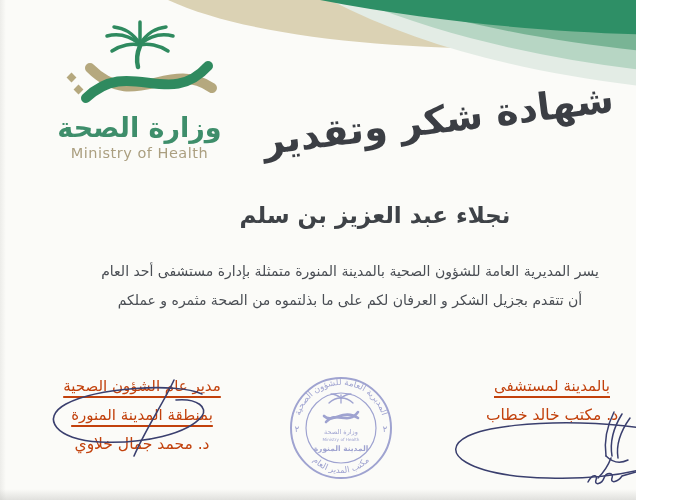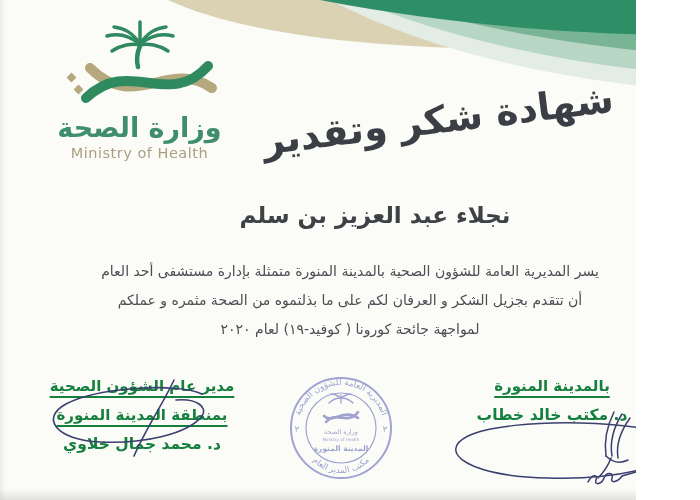--- a/index.html
+++ b/index.html
@@ -21,21 +21,21 @@
     transform:rotate(-7deg);
     font-size:38px;font-weight:bold;color:#3b3e44;direction:rtl;white-space:nowrap;
   }
   
   .name{position:absolute;top:202px;left:0;width:700px;text-align:center;
     font-size:23px;font-weight:bold;color:#3e4247;direction:rtl;margin-left:25px;}
   .body-text{position:absolute;top:257px;left:0;width:700px;text-align:center;
     font-size:14px;color:#4a4e54;direction:rtl;line-height:29px;}
   
   .sig{position:absolute;width:228px;text-align:center;direction:rtl;
-    color:#15803d;font-weight:bold;}
+    color:#c2410c;font-weight:normal;}
   .sig-left{left:28px;top:377px;}
   .sig-right{left:438px;top:377px;}
   .sig-title{font-size:15px;text-decoration:underline;
     text-decoration-thickness:1.5px;text-underline-offset:5px;margin:0 0 11px;}
   .sig-name{font-size:15.5px;margin-top:3px;}
   .ink{position:absolute;pointer-events:none;}
   .ink-left{left:26px;top:378px;}
   .ink-right{left:428px;top:404px;}
   .stamp{position:absolute;left:286px;top:372px;opacity:.82;filter:blur(.3px);}
   
@@ -82,31 +82,30 @@
     <div class="logo-en">Ministry of Health</div>
   </div>
 
   <div class="calli">شهادة شكر وتقدير</div>
 
   <div class="name">نجلاء عبد العزيز بن سلم</div>
 
   <div class="body-text">
     <div>يسر المديرية العامة للشؤون الصحية بالمدينة المنورة متمثلة بإدارة مستشفى أحد العام</div>
     <div>أن تتقدم بجزيل الشكر و العرفان لكم على ما بذلتموه من الصحة مثمره و عملكم</div>
-    <div>لمواجهة جائحة كورونا ( كوفيد-١٩) لعام ٢٠٢٠</div>
   </div>
 
   <div class="sig sig-left">
     <div class="sig-title">مدير عام الشؤون الصحية</div>
     <div class="sig-title">بمنطقة المدينة المنورة</div>
     <div class="sig-name">د. محمد جمال خلاوي</div>
   </div>
 
   <div class="sig sig-right">
-    <div class="sig-title">بالمدينة المنورة</div>
+    <div class="sig-title">بالمدينة لمستشفى</div>
     <div class="sig-name">د. مكتب خالد خطاب</div>
   </div>
 
   <svg class="ink ink-left" width="210" height="85" viewBox="0 0 210 85">
     <g fill="none" stroke-width="1.6" stroke-linecap="round" stroke="#3a3f6e">
       <path d="M176,16 C150,4 70,10 40,26 C14,40 30,62 74,64 C118,66 162,56 176,38 C182,30 172,20 150,22"></path>
       <path d="M148,2 C138,24 120,50 108,78"></path>
     </g>
   </svg>
 

